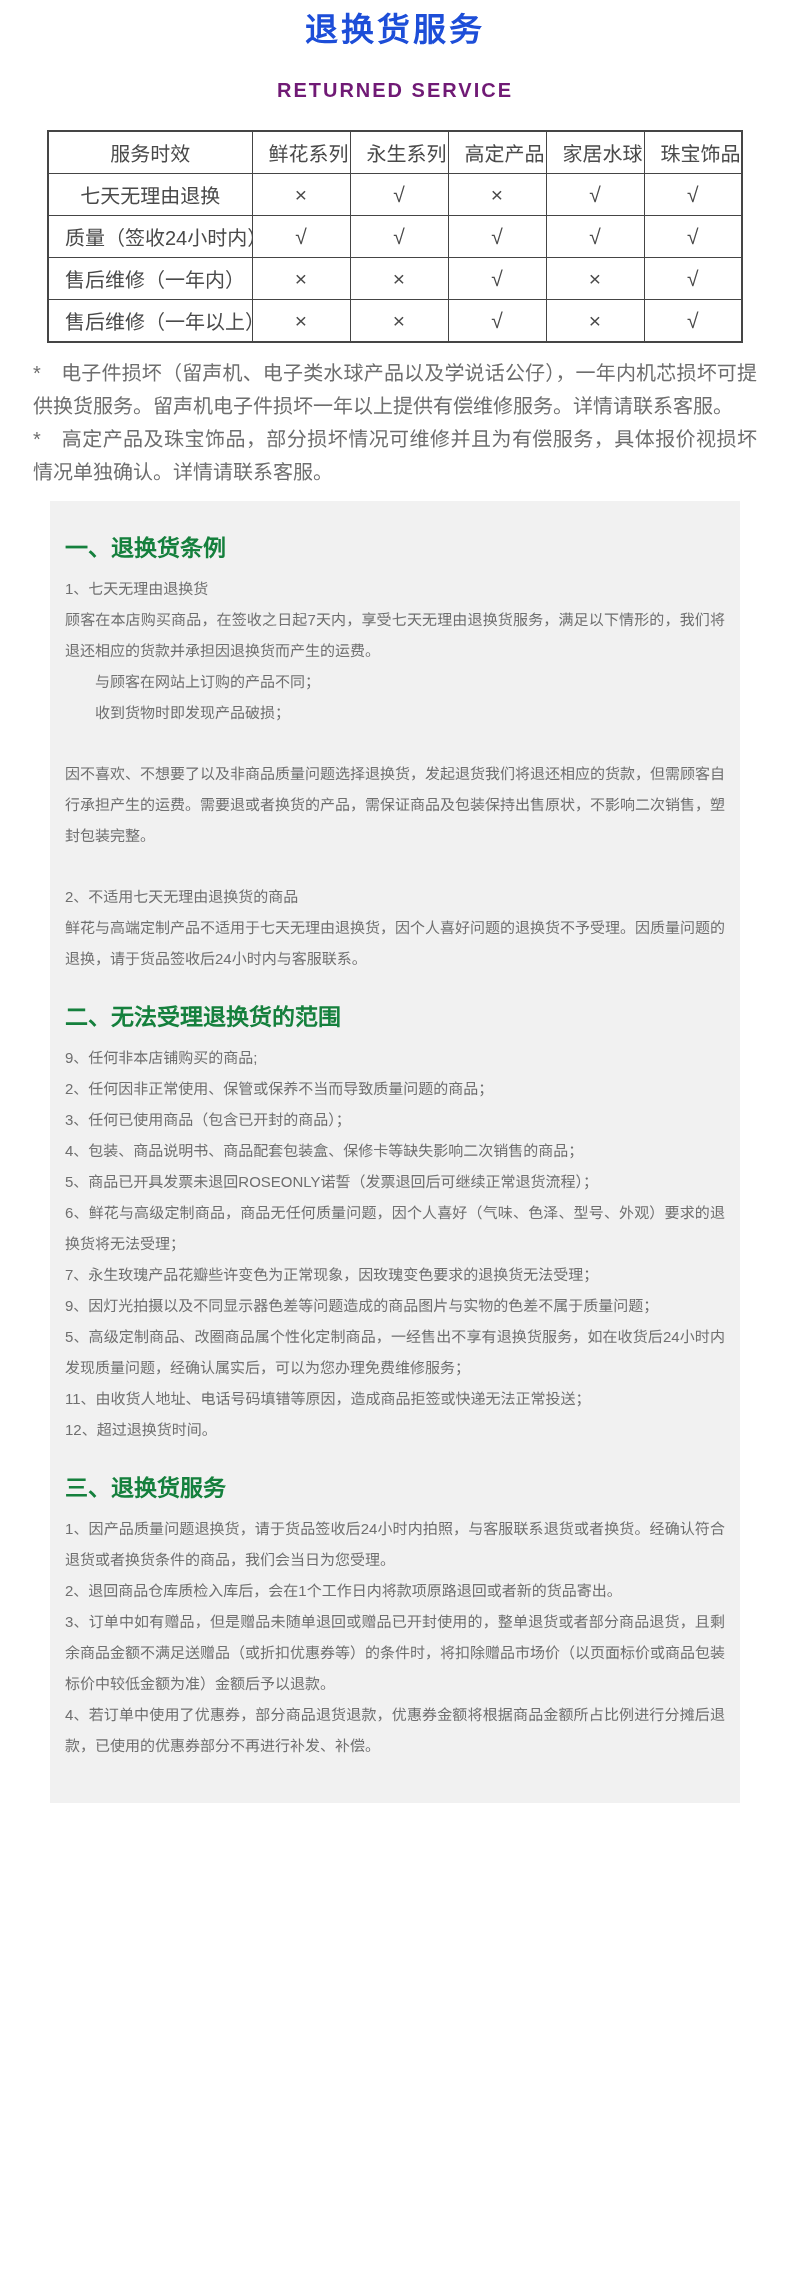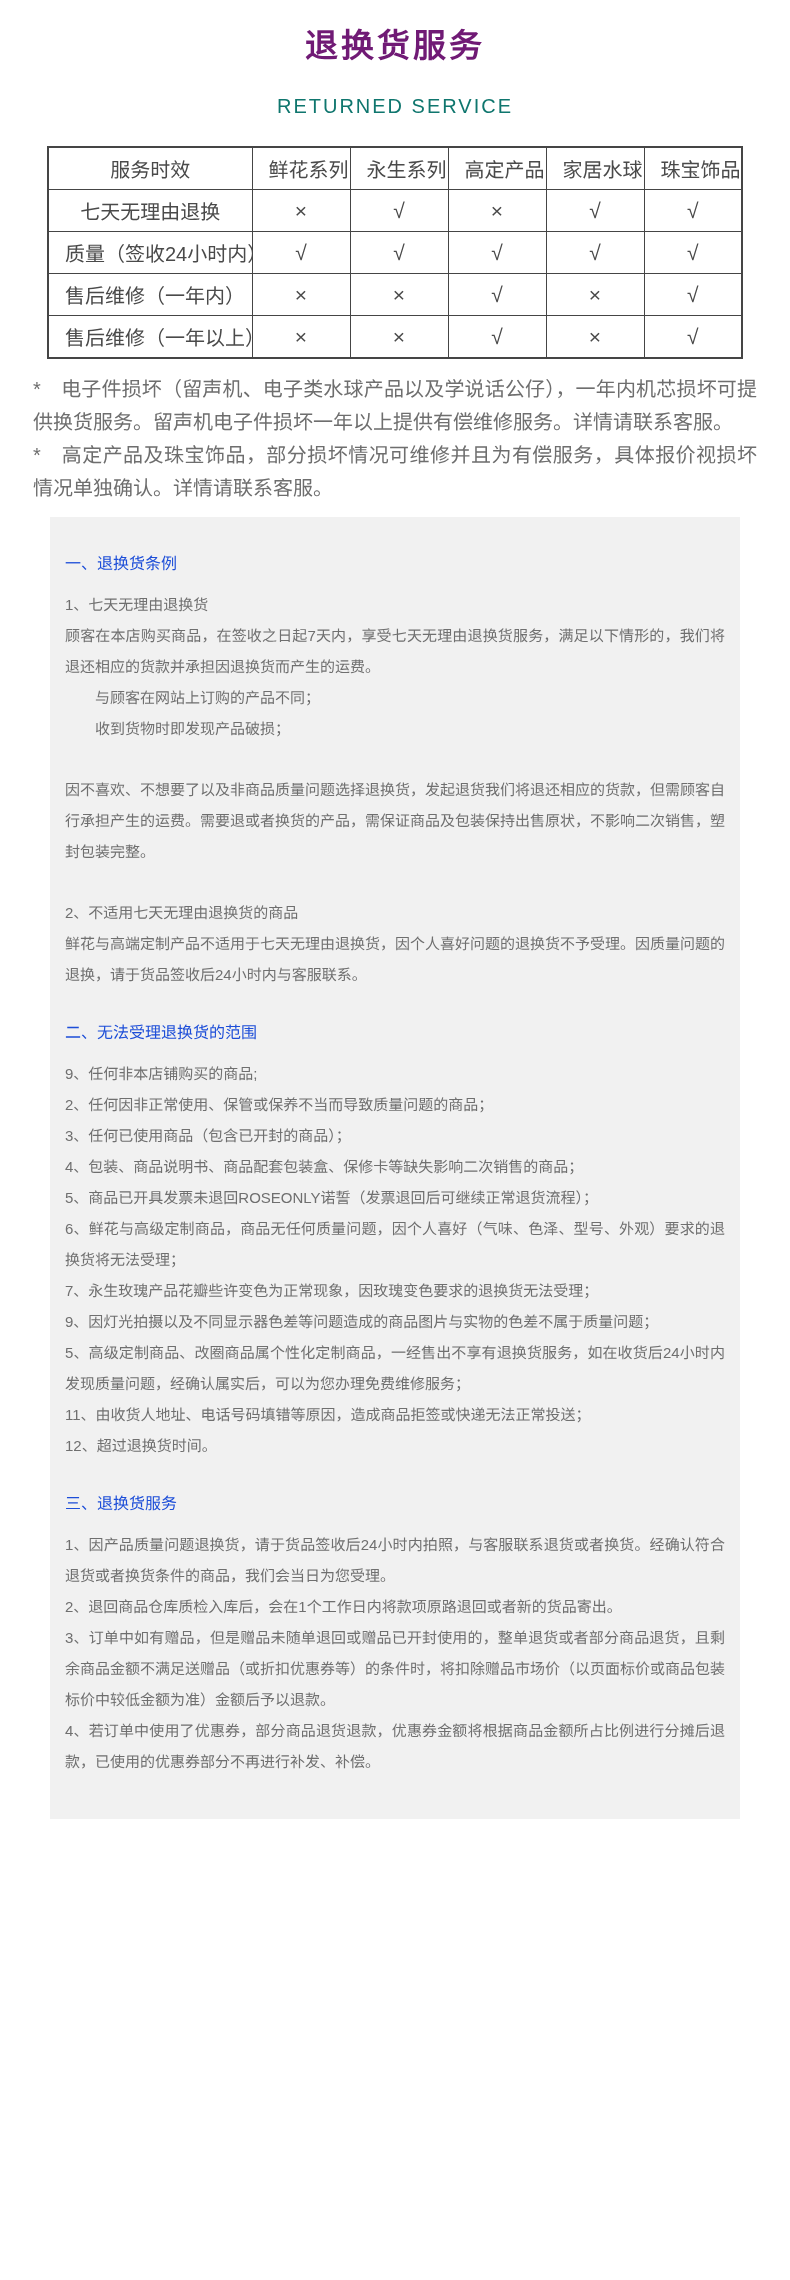--- a/index.html
+++ b/index.html
@@ -7,36 +7,37 @@
     width:790px;
     min-height:2280px;
     background:#ffffff;
     font-family:"Liberation Sans","DejaVu Sans",sans-serif;
     -webkit-font-smoothing:antialiased;
   }
   .page{width:790px;}
 
   
   .page-title{
-    margin:16px;
+    margin:0;
     padding-top:8px;
     text-align:center;
     font-size:33px;
     line-height:44px;
     font-weight:700;
-    color:#701a75;
+    color:#1d4ed8;
     letter-spacing:3px;
   }
   .page-subtitle{
     margin-top:26px;
     text-align:center;
     font-size:20px;
     line-height:24px;
-    color:#0f766e;
+    color:#701a75;
     letter-spacing:2px;
+    font-weight:bold;
   }
 
   
   .svc-table{
     margin:28px auto 0 auto;
     border-collapse:collapse;
     border:2px solid #454545;
     table-layout:fixed;
     width:694px;
   }
@@ -68,24 +69,24 @@
 
   
   .policy-panel{
     margin:12px 50px 32px 50px;
     background:#f1f1f1;
     padding:30px 15px 42px 15px;
     box-sizing:border-box;
   }
   .section-heading{
     margin:26px 0 8px 0;
-    font-size:16px;
+    font-size:23px;
     line-height:34px;
-    font-weight:400;
-    color:#1d4ed8;
+    font-weight:700;
+    color:#15803d;
   }
   .policy-panel .section:first-child .section-heading{margin-top:0;}
   .policy-line,.policy-para,.policy-indent{
     margin:0;
     font-size:15px;
     line-height:31px;
     color:#6f6f6f;
     text-align:justify;
   }
   .policy-indent{padding-left:30px;}

